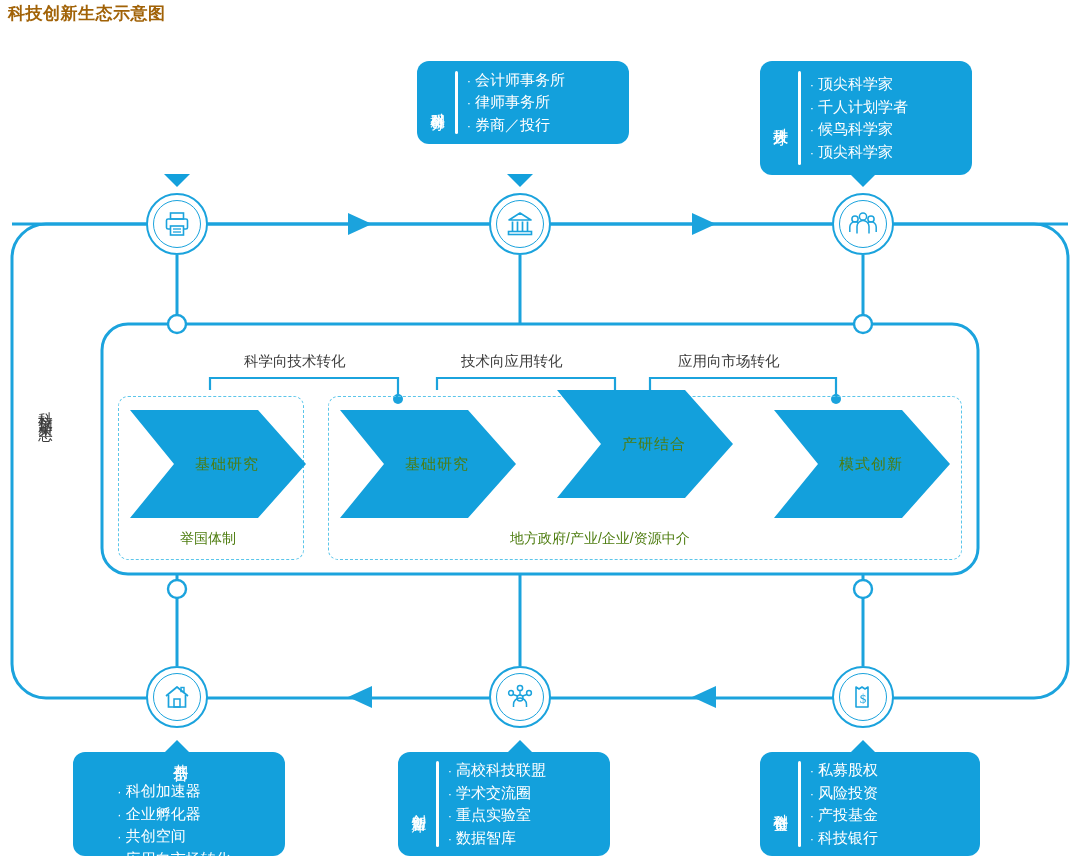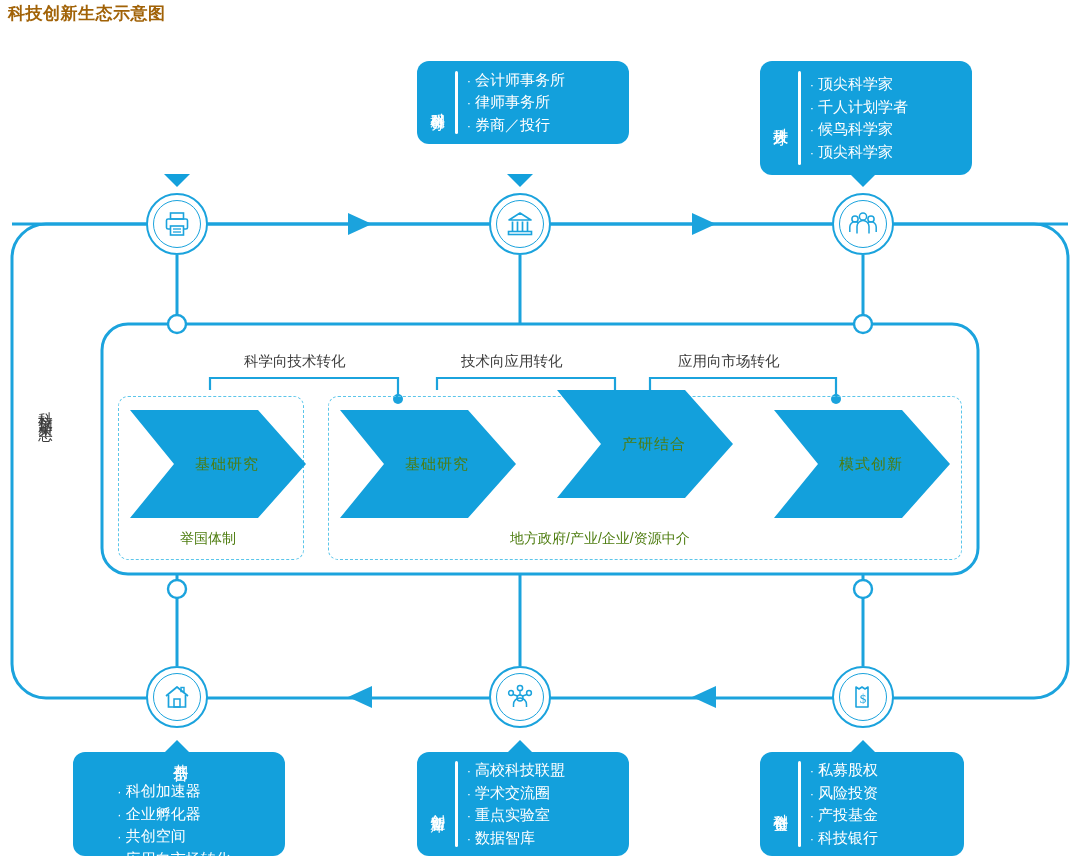--- a/index.html
+++ b/index.html
@@ -126,33 +126,33 @@
     <div class="divider" style="margin:9px 9px 9px 0;"></div>
     <div class="items">
       <div class="item"><span class="dot">·</span><span>科创加速器</span></div>
       <div class="item"><span class="dot">·</span><span>企业孵化器</span></div>
       <div class="item"><span class="dot">·</span><span>共创空间</span></div>
       <div class="item"><span class="dot">·</span><span>应用向市场转化</span></div>
     </div>
   </div>
 
   <div class="tail up" style="left:507px;top:740px;"></div>
-  <div class="card" style="left:417px;top:752px;width:212px;height:104px;">
+  <div class="card" style="left:398px;top:752px;width:212px;height:104px;">
     <div class="vlabel">创新智库</div>
     <div class="divider" style="margin:9px 9px 9px 0;"></div>
     <div class="items">
       <div class="item"><span class="dot">·</span><span>高校科技联盟</span></div>
       <div class="item"><span class="dot">·</span><span>学术交流圈</span></div>
       <div class="item"><span class="dot">·</span><span>重点实验室</span></div>
       <div class="item"><span class="dot">·</span><span>数据智库</span></div>
     </div>
   </div>
 
   <div class="tail up" style="left:850px;top:740px;"></div>
-  <div class="card" style="left:760px;top:752px;width:204px;height:104px;">
+  <div class="card" style="left:760px;top:752px;width:220px;height:104px;">
     <div class="vlabel">科创资金</div>
     <div class="divider" style="margin:9px 9px 9px 0;"></div>
     <div class="items">
       <div class="item"><span class="dot">·</span><span>私募股权</span></div>
       <div class="item"><span class="dot">·</span><span>风险投资</span></div>
       <div class="item"><span class="dot">·</span><span>产投基金</span></div>
       <div class="item"><span class="dot">·</span><span>科技银行</span></div>
     </div>
   </div>
 

